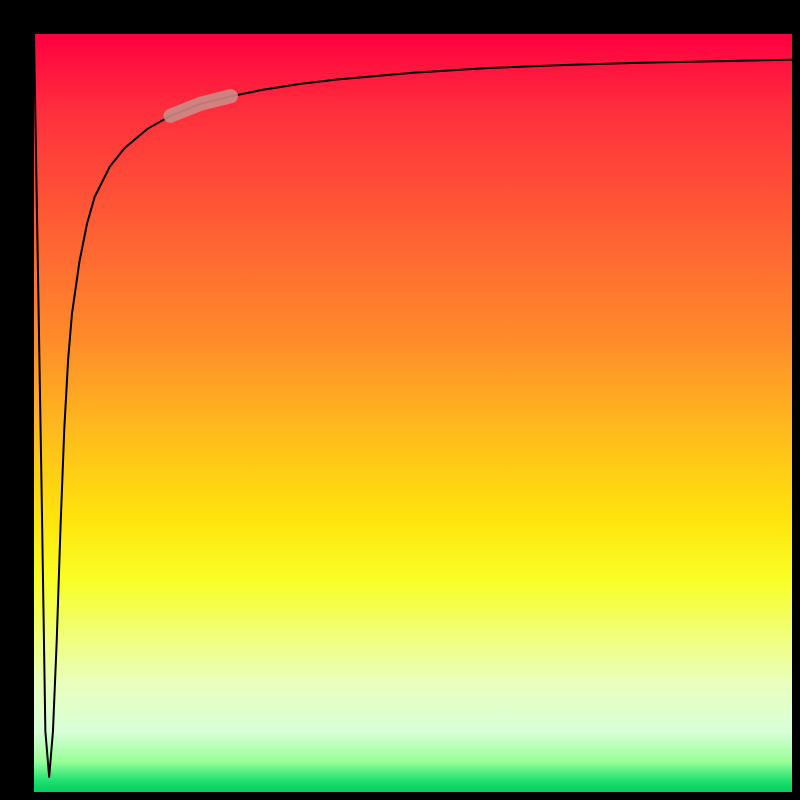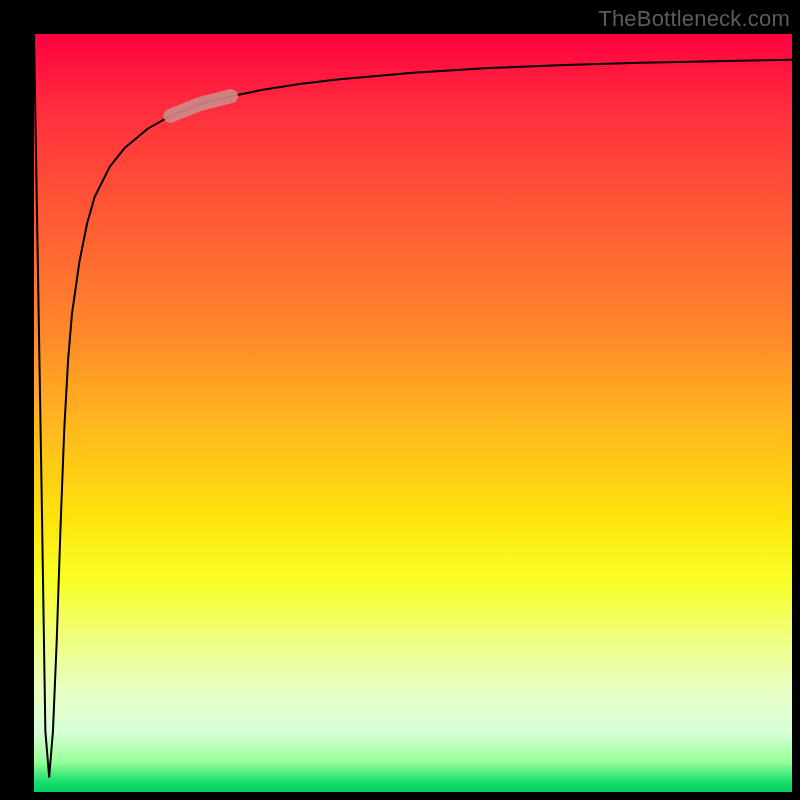--- a/index.html
+++ b/index.html
@@ -64,15 +64,14 @@
 
 <div class="stage">
 
   <div class="plot-area"></div>
 
   <svg class="curve-svg" viewBox="0 0 758 758" preserveAspectRatio="none">
     <path id="curve-path" fill="none" stroke="#000" stroke-width="2" stroke-linejoin="round" stroke-linecap="round" d="M 0.00 0.00 L 7.58 454.80 L 11.37 697.36 L 15.16 742.84 L 18.95 697.36 L 22.74 606.40 L 26.53 492.70 L 30.32 394.16 L 34.11 325.94 L 37.90 280.46 L 45.48 227.40 L 53.06 189.50 L 60.64 162.97 L 75.80 132.65 L 90.96 113.70 L 113.70 94.75 L 136.44 81.86 L 166.76 69.74 L 197.08 62.16 L 227.40 56.09 L 265.30 50.03 L 303.20 45.48 L 379.00 38.66 L 454.80 34.11 L 530.60 31.08 L 606.40 28.80 L 682.20 27.29 L 758.00 25.77"></path>
     <path id="highlight-path" fill="none" stroke="#cc8b86" stroke-width="14" stroke-linecap="round" opacity="0.9" d="M 136.44 81.86 L 166.76 69.74 L 197.08 62.16"></path>
   </svg>
 
-  <div class="watermark">TheBottleneck.com</div>
 
 </div>
 
 </body></html>

